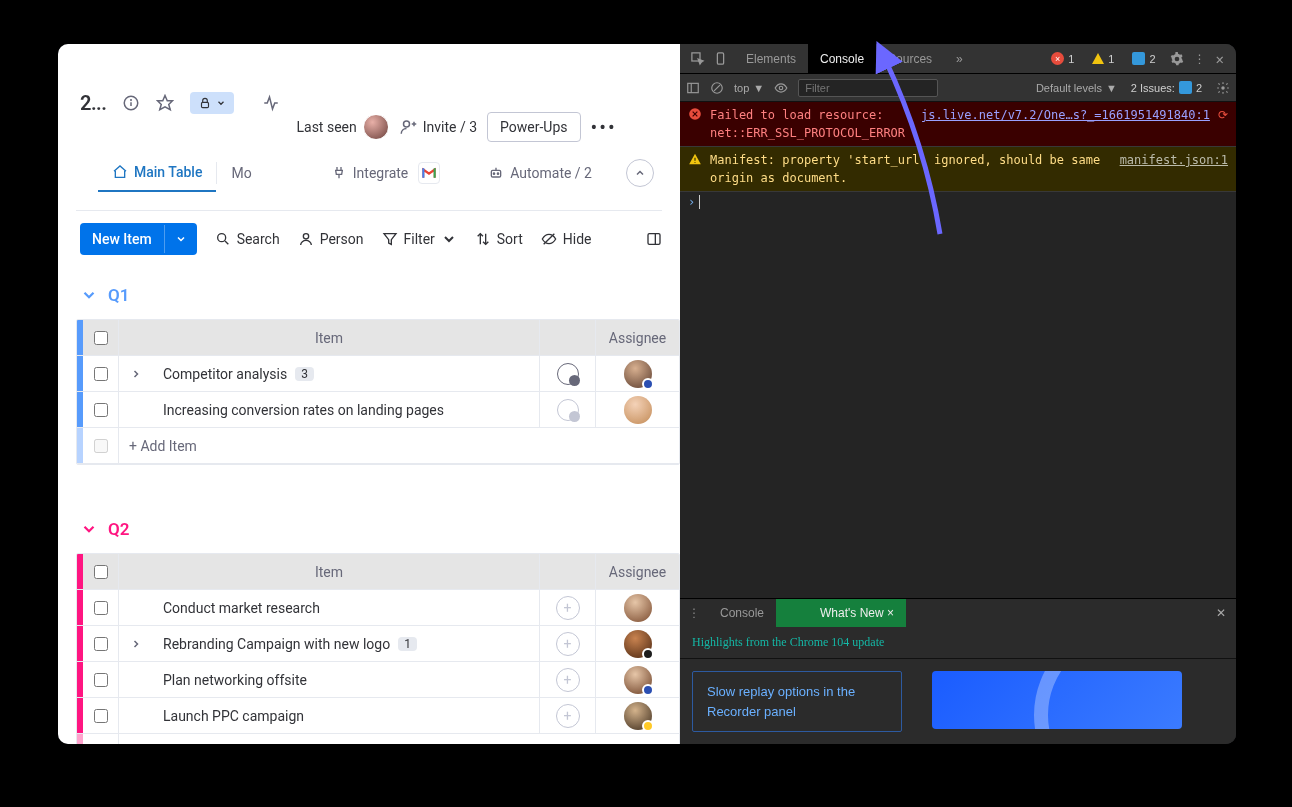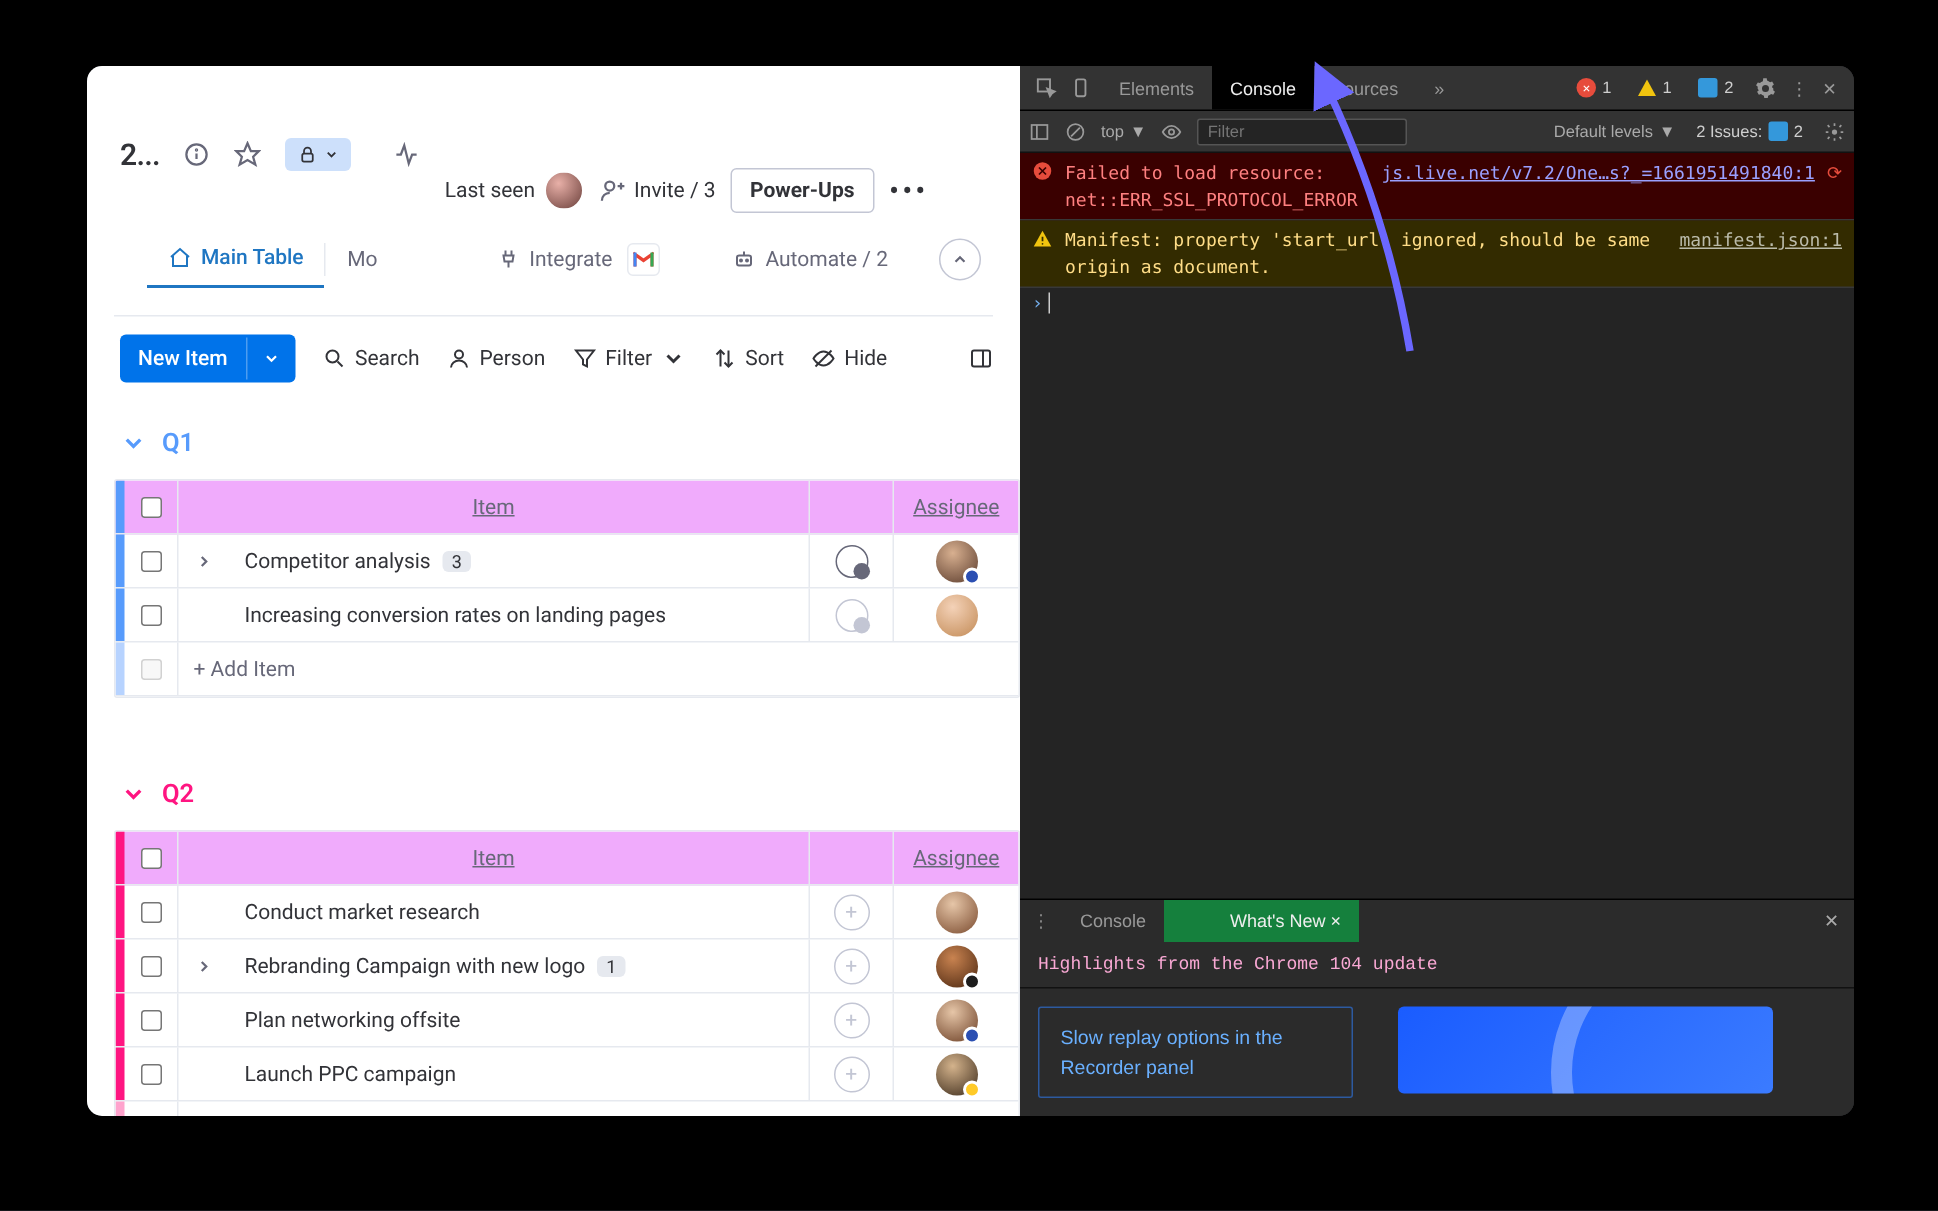--- a/index.html
+++ b/index.html
@@ -46,21 +46,21 @@
   .header-row { display:flex; align-items:center; gap:10px; flex:1;margin-top:48px; }
   .last-seen { display:flex; align-items:center; gap:6px; color:#323338; }
   .avatar-sm {
     width:26px; height:26px; border-radius:50%;
     background: radial-gradient(circle at 35% 30%, #e8b0a8, #6a3f3a);
     border:1px solid #fff;
   }
   .invite { display:flex; align-items:center; gap:6px; }
   .powerups {
     border:1px solid #c3c6d4; border-radius:4px;
-    padding:6px 12px; font-weight:700; cursor:pointer;
+    padding:6px 12px; font-weight:400; cursor:pointer;
   }
   .dots { font-size:20px; letter-spacing:2px; color:#323338; cursor:pointer }
 
   .tabs {
     display:flex; align-items:center; gap:0; padding:0 0 16px 22px;
     border-bottom:1px solid #e6e9ef; margin:0 18px;
   }
   .tab { display:flex; align-items:center; gap:6px; padding:10px 14px; cursor:pointer; color:#676879; }
   .tab.active { color:#1f76c2; border-bottom:2px solid #1f76c2; font-weight:500;}
   .tab-divider { width:1px; height:22px; background:#e6e9ef; }
@@ -87,21 +87,21 @@
   .tool svg{ width:16px; height:16px; }
 
   .board { flex:1; overflow-y:auto; padding:12px 0 20px 22px; }
   .group { margin-bottom: 48px; }
   .grp-title { display:flex; align-items:center; gap:10px; font-weight:600; font-size:17px; padding:6px 0 14px;}
   .grp-q1 .grp-title { color:#579bfc; }
   .grp-q2 .grp-title { color:#ff1581; }
 
   .table { border:1px solid #e6e9ef; border-radius:2px; overflow:hidden; margin-left:-4px; }
   .trow { display:flex; align-items:center; border-bottom:1px solid #e6e9ef; height:36px; }
-  .trow.header { background:#f0abfc; color:#676879; font-weight:400;text-decoration:underline; }
+  .trow.header { background:#e5e5e5; color:#676879; font-weight:400; }
   .colstrip { width:6px; align-self:stretch; }
   .grp-q1 .colstrip{ background:#579bfc;} .grp-q1 .addrow .colstrip{background:#b7d3ff;}
   .grp-q2 .colstrip{ background:#ff1581;} .grp-q2 .addrow .colstrip{background:#ffa3cd;}
   .cbox { width:36px; display:flex; align-items:center; justify-content:center; border-right:1px solid #e6e9ef; align-self:stretch;}
   .cbox input { width:14px; height:14px; }
   .expand-cell { width:34px; display:flex; align-items:center; justify-content:center; }
   .item-cell { flex:1; padding:0 10px; display:flex; align-items:center; gap:8px; }
   .c-msg { width:56px; border-left:1px solid #e6e9ef; align-self:stretch; display:flex; align-items:center; justify-content:center; }
   .c-assignee { width:84px; border-left:1px solid #e6e9ef; align-self:stretch; display:flex; align-items:center; justify-content:center; }
   .trow.header .item-cell,.trow.header .c-assignee { justify-content:center; }
@@ -154,21 +154,21 @@
   .log.warn .src{ color:#bba;}
   .prompt-line{ display:flex; align-items:center; padding:3px 8px; color:#74adea;}
   .cursor{ width:1px; height:14px; background:#ccc; margin-left:4px;}
   .drawer {
     background:#2b2b2b; border-top:1px solid #000;
   }
   .drawer-tabs{ display:flex; align-items:center; height:28px; font-family:-apple-system,sans-serif; font-size:12px;}
   .drawer-tab{ padding:0 12px; height:100%; display:flex; align-items:center; color:#999; cursor:pointer;}
   .drawer-tab.active{ background:#15803d; color:#eee;padding-left:44px;}
   .drawer-close{ margin-left:auto; padding:0 10px; cursor:pointer; color:#aaa;}
-  .drawer-title{ padding:8px 12px; font-family:Liberation Mono, monospace; font-size:12px; color:#f9a8d4; border-bottom:1px solid #111;}
+  .drawer-title{ padding:8px 12px; font-family:Liberation Serif, serif; font-size:12px; color:#14b8a6; border-bottom:1px solid #111;}
   .drawer-body{ display:flex; gap:30px; padding:12px; align-items:flex-start;}
   .card{ border:1px solid #3a6; padding:10px 14px; border-radius:2px; color:#6ab0ff; font-family:-apple-system,sans-serif; font-size:13px; line-height:1.5; width:210px; border-color:#2d5aa0;}
   .img-ph{ width:250px; height:58px; background:linear-gradient(135deg,#1a5cff,#3b7bff); border-radius:4px; position:relative; overflow:hidden;}
   .img-ph::after{ content:""; position:absolute; width:160px; height:160px; border:14px solid rgba(255,255,255,.3); border-radius:50%; right:-40px; top:-50px;}
 
   
   .arrow-anno{
     position:absolute;
     left: 825px; top: 24px;
     pointer-events:none;

